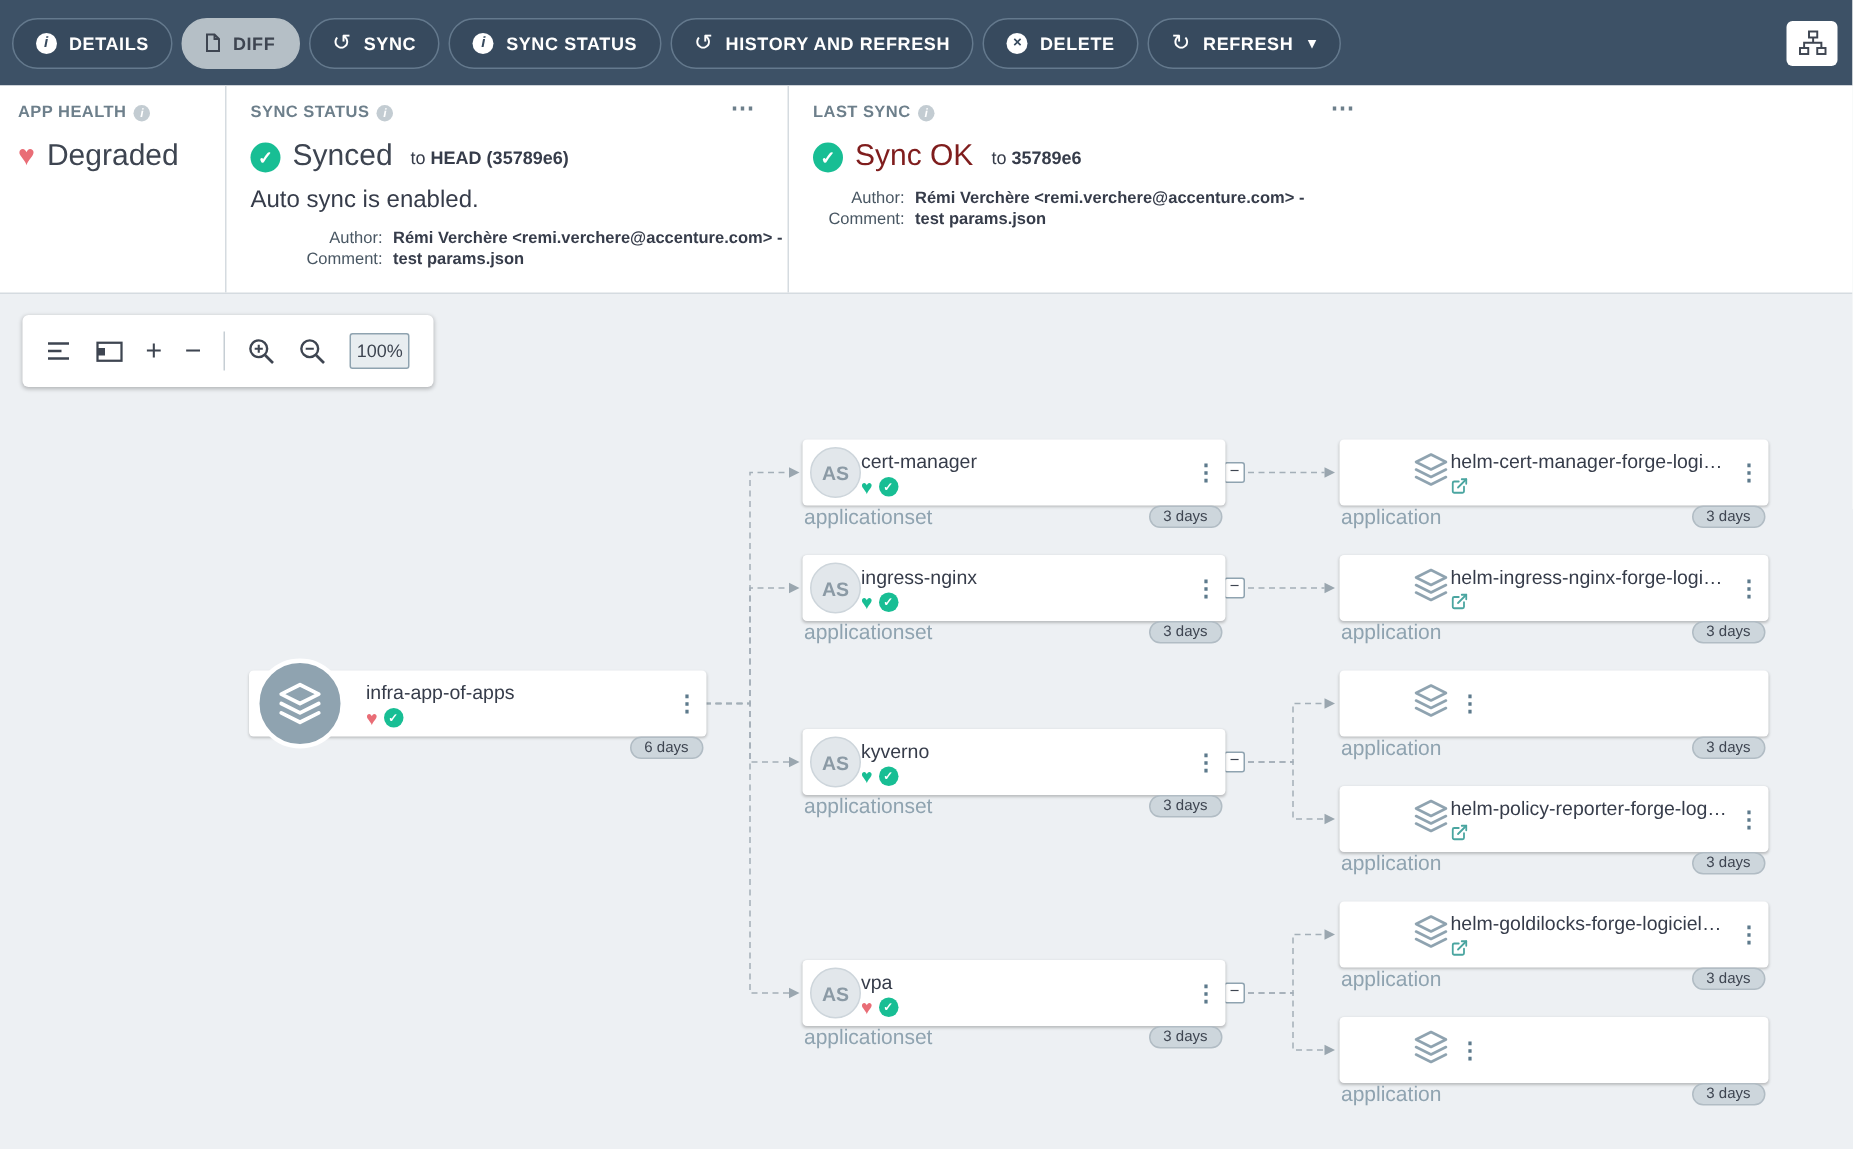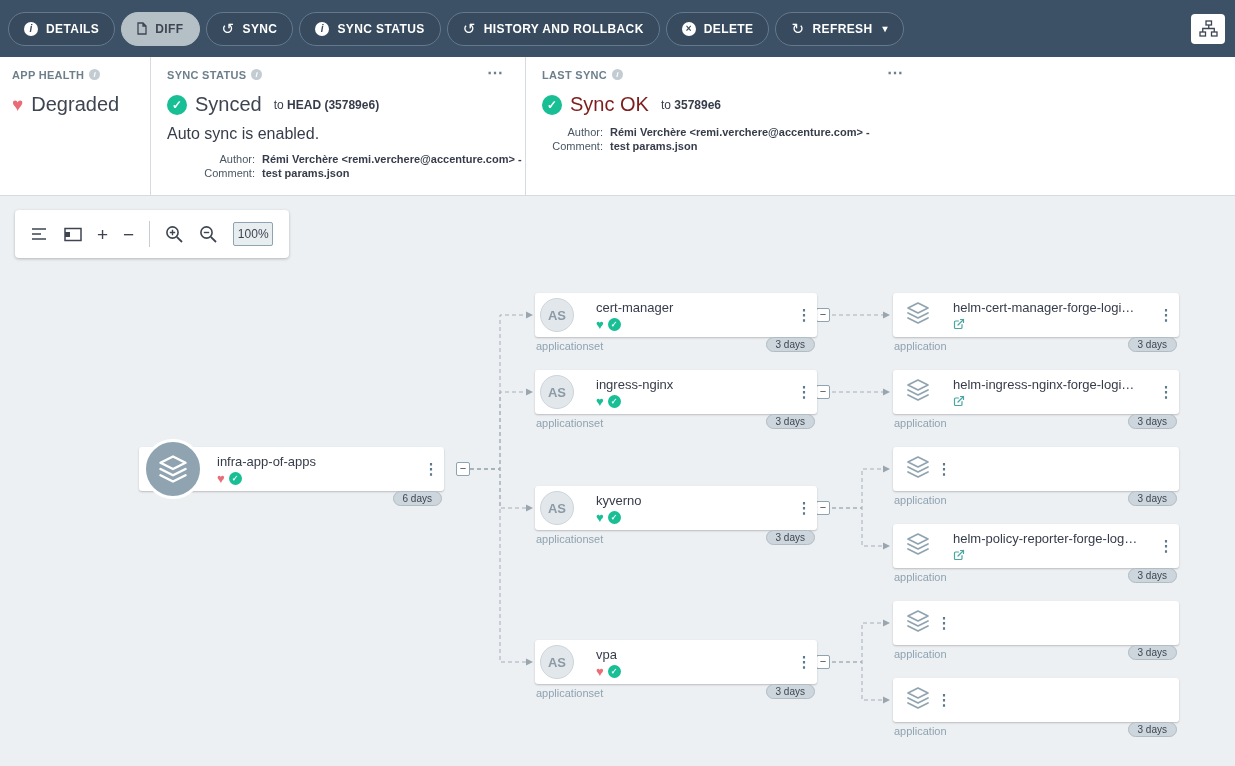--- a/index.html
+++ b/index.html
@@ -41,21 +41,21 @@
     height: 139px; background: #fff; border-bottom: 1px solid #d5dbe0;
     display: flex;
   }
   .st-col { padding: 12px 0 0 12px; position: relative; }
   .st-col + .st-col { border-left: 1px solid #d5dbe0; padding-left: 16px; }
   .st-health { width: 150px; }
   .st-sync { width: 375px; }
   .st-last { width: 400px; }
   .st-label {
     font-size: 11px; font-weight: bold; color: #6d7f8b; letter-spacing: .3px;
-    display: flex; gap: 5px;
+    display: flex; align-items: center; gap: 5px;
   }
   .help-dot {
     width: 11px; height: 11px; border-radius: 50%; background: #c3ccd2;
     color: #fff; font-size: 8px; display: inline-flex; align-items: center;
     justify-content: center; font-style: italic; font-weight: bold;
   }
   .st-valrow { display: flex; align-items: center; gap: 8px; margin-top: 12px; }
   .big-status { font-size: 20px; font-weight: 500; color: #3e4551; }
   .big-status.green { color: #7f1d1d; }
   .heart-lg { font-size: 19px; line-height: 1; }
@@ -94,43 +94,43 @@
     font-family: inherit; font-size: 12px; color: #3e4551; text-align: center;
     border-radius: 2px;
   }
 
   .node { position: absolute; }
   .card {
     background: #fff; border-radius: 3px; box-shadow: 0 1px 2px rgba(0,0,0,.22);
     height: 44px; display: flex; align-items: center; position: relative; cursor: pointer;
   }
   .appset .card { width: 282px; }
-  .app .card { width: 286px; }
+  .app .card { width: 286px; padding-left: 36px; }
   .root .card { width: 305px; }
   .avatar {
     width: 34px; height: 34px; border-radius: 50%; background: #e2e7eb;
     border: 1px solid #cdd5db; color: #8b9aa5; font-size: 13px; font-weight: bold;
     display: flex; align-items: center; justify-content: center; margin-left: 5px; flex: none;
   }
-  .node-body { margin-left: 22px; flex: 1; min-width: 0; display: flex; flex-direction: column; gap: 3px; }
+  .node-body { margin-left: 0; flex: 1; min-width: 0; display: flex; flex-direction: column; gap: 3px; }
   .node-title { font-size: 13px; color: #363c4a; white-space: nowrap; overflow: hidden; }
   .node-status { display: flex; align-items: center; gap: 4px; height: 13px; }
   .heart { font-size: 13px; line-height: 1; }
   .health-healthy { color: #18be94; }
   .health-degraded { color: #e96d76; }
   .check-sm {
     width: 13px; height: 13px; border-radius: 50%; background: #18be94; color: #fff;
     font-size: 8px; font-weight: bold; display: inline-flex; align-items: center;
     justify-content: center; flex: none;
   }
   .kebab {
     width: 26px; text-align: center; font-size: 15px; font-weight: bold;
     color: #5d7a8c; cursor: pointer; flex: none;
   }
-  .kind { position: absolute; left: 1px; bottom: -15px; font-size: 11px; color: #8fa3b0; margin-top: 35px; }
+  .kind { position: absolute; left: 1px; bottom: -15px; font-size: 14px; color: #8fa3b0; margin-top: 35px; }
   .age {
     position: absolute; right: 2px; bottom: -15px; font-size: 10px; color: #3e4551;
     background: #cdd6dc; border: 1px solid #b1bcc4; border-radius: 9px; padding: 1px 9px;
     cursor: default;
   }
   .layers-sm { color: #8fa3b0; margin-left: 12px; flex: none; }
   .root-circle {
     position: absolute; left: 4px; top: -8px; width: 60px; height: 60px;
     border-radius: 50%; background: #8fa3b0; border: 3px solid #fff;
     display: flex; align-items: center; justify-content: center; color: #fff;
@@ -161,21 +161,21 @@
   <button class="tb-btn">
     <span class="tb-glyph">↺</span>
     <span>SYNC</span>
   </button>
   <button class="tb-btn">
     <span class="ci">i</span>
     <span>SYNC STATUS</span>
   </button>
   <button class="tb-btn">
     <span class="tb-glyph">↺</span>
-    <span>HISTORY AND ROLLBACK</span>
+    <span>HISTORY AND REFRESH</span>
   </button>
   <button class="tb-btn">
     <span class="ci">×</span>
     <span>DELETE</span>
   </button>
   <button class="tb-btn">
     <span class="tb-glyph">↻</span>
     <span>REFRESH</span>
     <span class="caret">▾</span>
   </button>
@@ -317,21 +317,21 @@
     </span>
     <input class="zoom-input" value="100%" style="">
   </div>
 
   <div class="collapse" style="left:456px;top:266px">−</div>
   <div class="collapse" style="left:816px;top:112px">−</div>
   <div class="collapse" style="left:816px;top:189px">−</div>
   <div class="collapse" style="left:816px;top:305px">−</div>
   <div class="collapse" style="left:816px;top:459px">−</div>
 
-  <div class="node root" style="left:139px;top:251px">
+  <div class="node root" style="left:166px;top:251px">
     <div class="card">
       <div class="root-circle">
         <svg width="30" height="30" viewBox="0 0 24 24" fill="none" stroke="#fff" stroke-width="2" stroke-linejoin="round" stroke-linecap="round">
           <polygon points="12 2 2 7 12 12 22 7 12 2"></polygon>
             <polyline points="2 12 12 17 22 12"></polyline>
             <polyline points="2 17 12 22 22 17"></polyline>
         </svg>
       </div>
       <div class="node-body">
         <div class="node-title">infra-app-of-apps</div>
@@ -507,20 +507,32 @@
 
   <div class="node app" style="left:893px;top:405px">
     <div class="card">
       <span class="layers-sm">
         <svg width="26" height="24" viewBox="0 0 24 24" fill="none" stroke="currentColor" stroke-width="1.7" stroke-linejoin="round" stroke-linecap="round">
           <polygon points="12 2 2 7 12 12 22 7 12 2"></polygon>
             <polyline points="2 12 12 17 22 12"></polyline>
             <polyline points="2 17 12 22 22 17"></polyline>
         </svg>
       </span>
+      <div class="node-body">
+        <div class="node-title">helm-goldilocks-forge-logiciel…</div>
+        <div class="node-status">
+          <span style="display:inline-flex">
+            <svg width="12" height="12" viewBox="0 0 24 24" fill="none" stroke="#4aa5a0" stroke-width="2.4" stroke-linecap="round" stroke-linejoin="round">
+                <path d="M18 13v6a2 2 0 0 1-2 2H5a2 2 0 0 1-2-2V8a2 2 0 0 1 2-2h6"></path>
+                <polyline points="15 3 21 3 21 9"></polyline>
+                <line x1="10" y1="14" x2="21" y2="3"></line>
+              </svg>
+          </span>
+        </div>
+      </div>
       <div class="kebab">⋮</div>
     </div>
     <div class="kind">application</div>
     <div class="age">3 days</div>
   </div>
 
   <div class="node app" style="left:893px;top:482px">
     <div class="card">
       <span class="layers-sm">
         <svg width="26" height="24" viewBox="0 0 24 24" fill="none" stroke="currentColor" stroke-width="1.7" stroke-linejoin="round" stroke-linecap="round">

